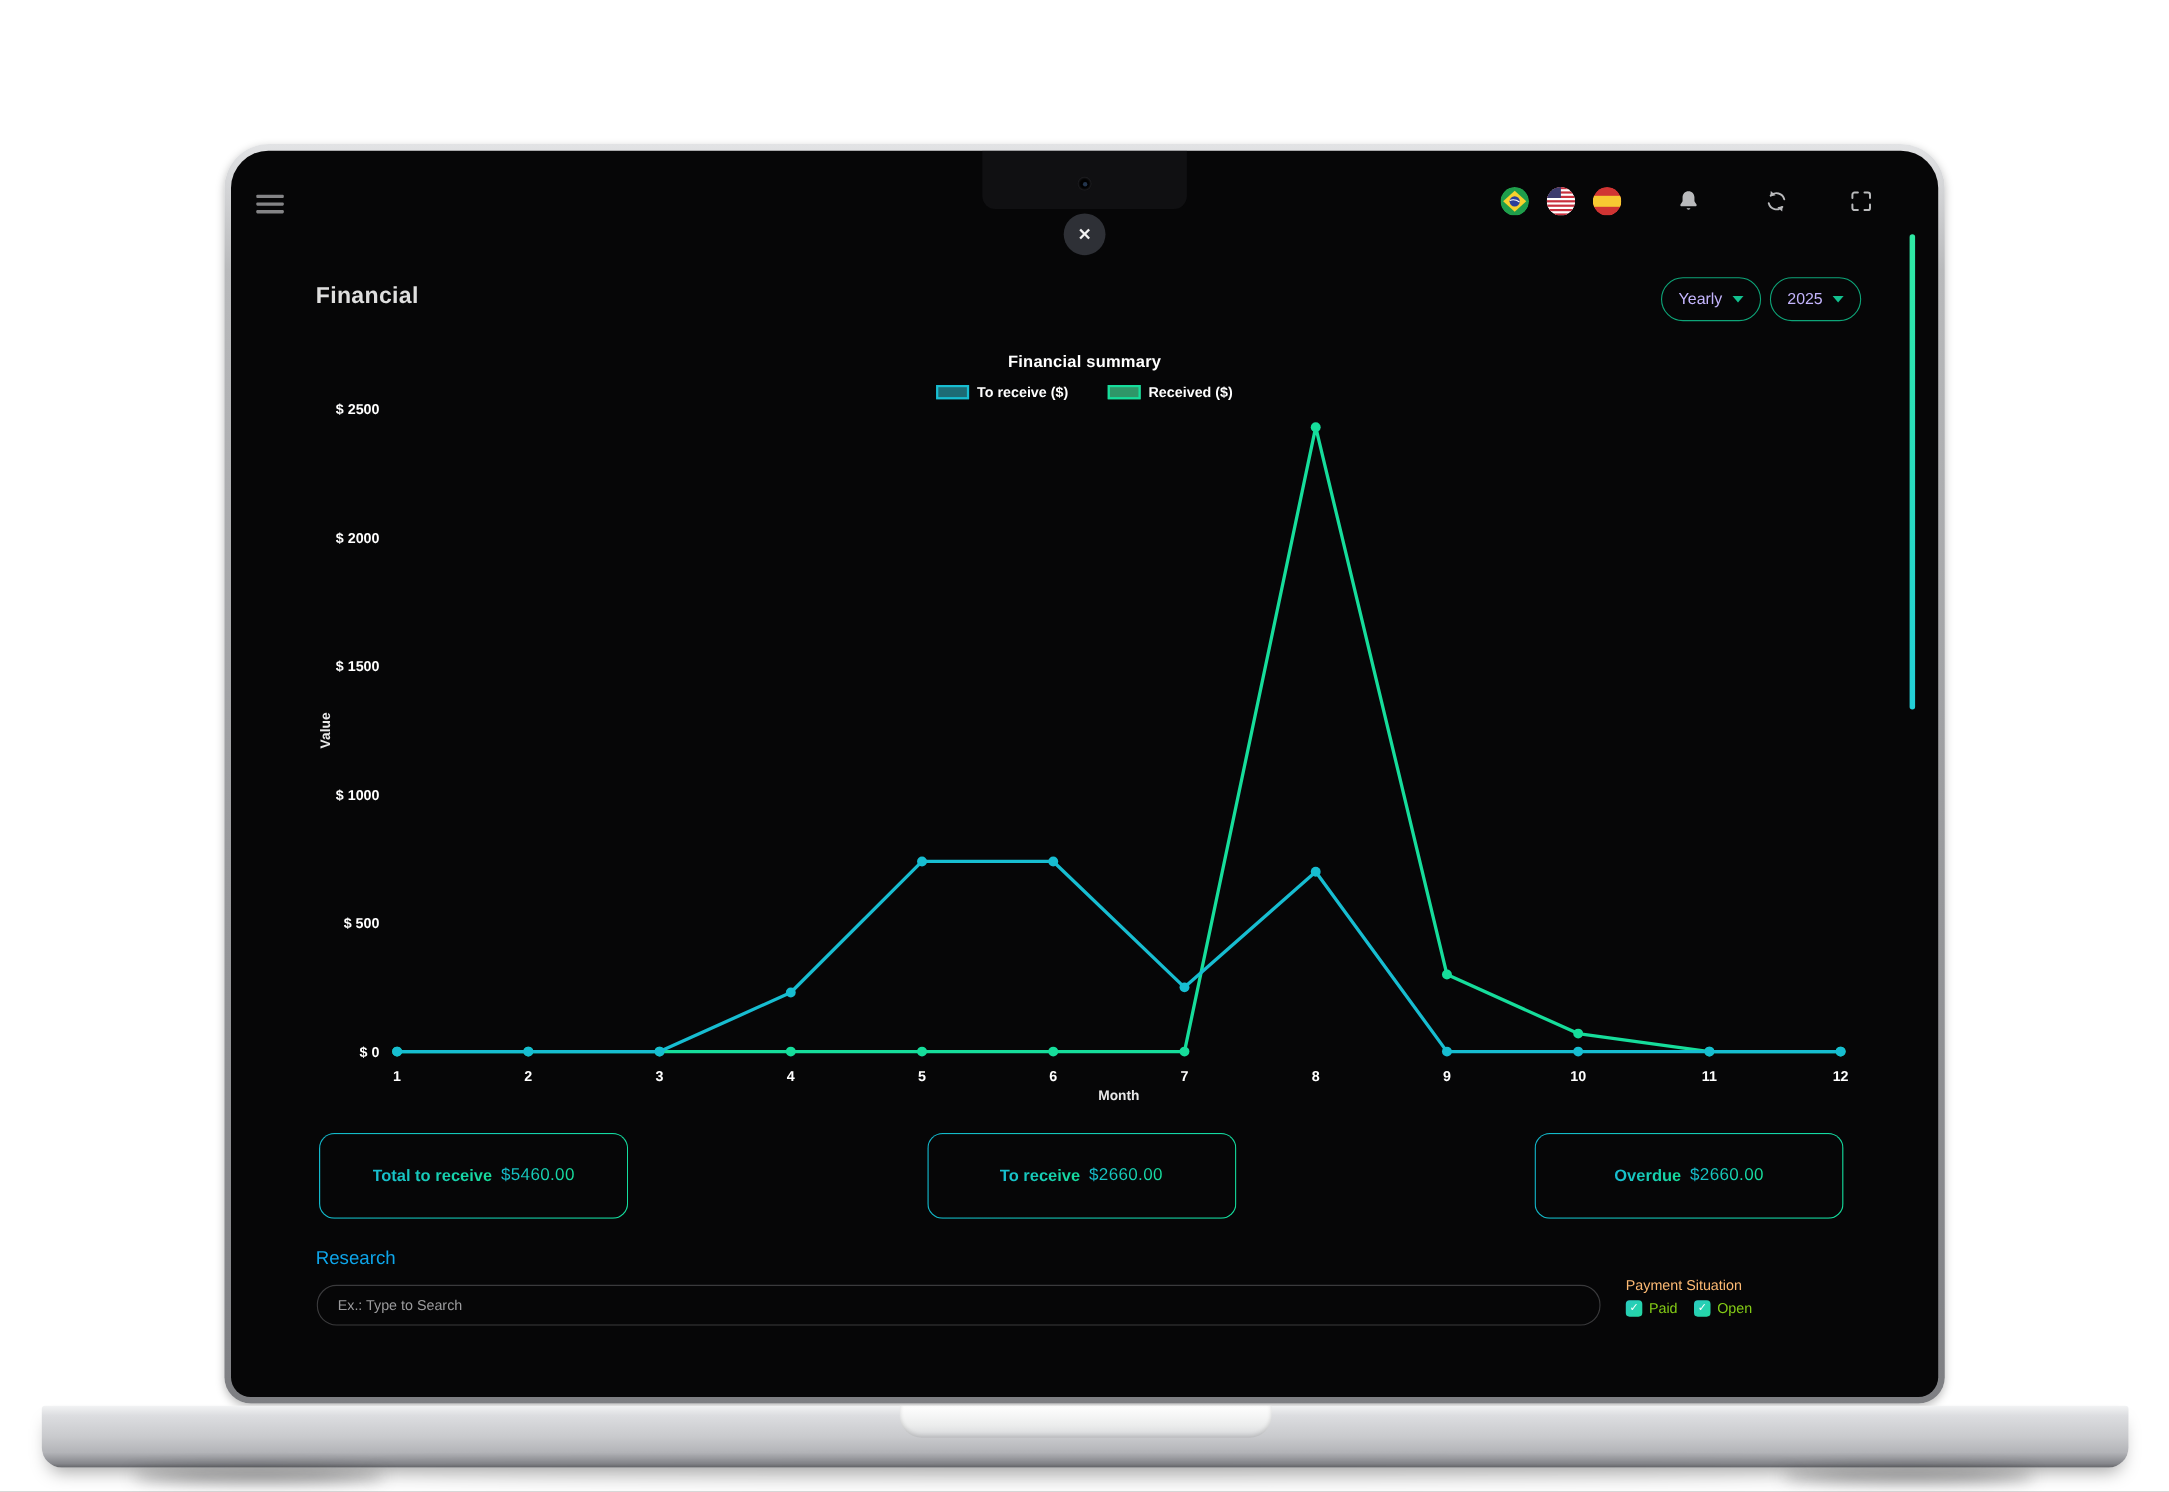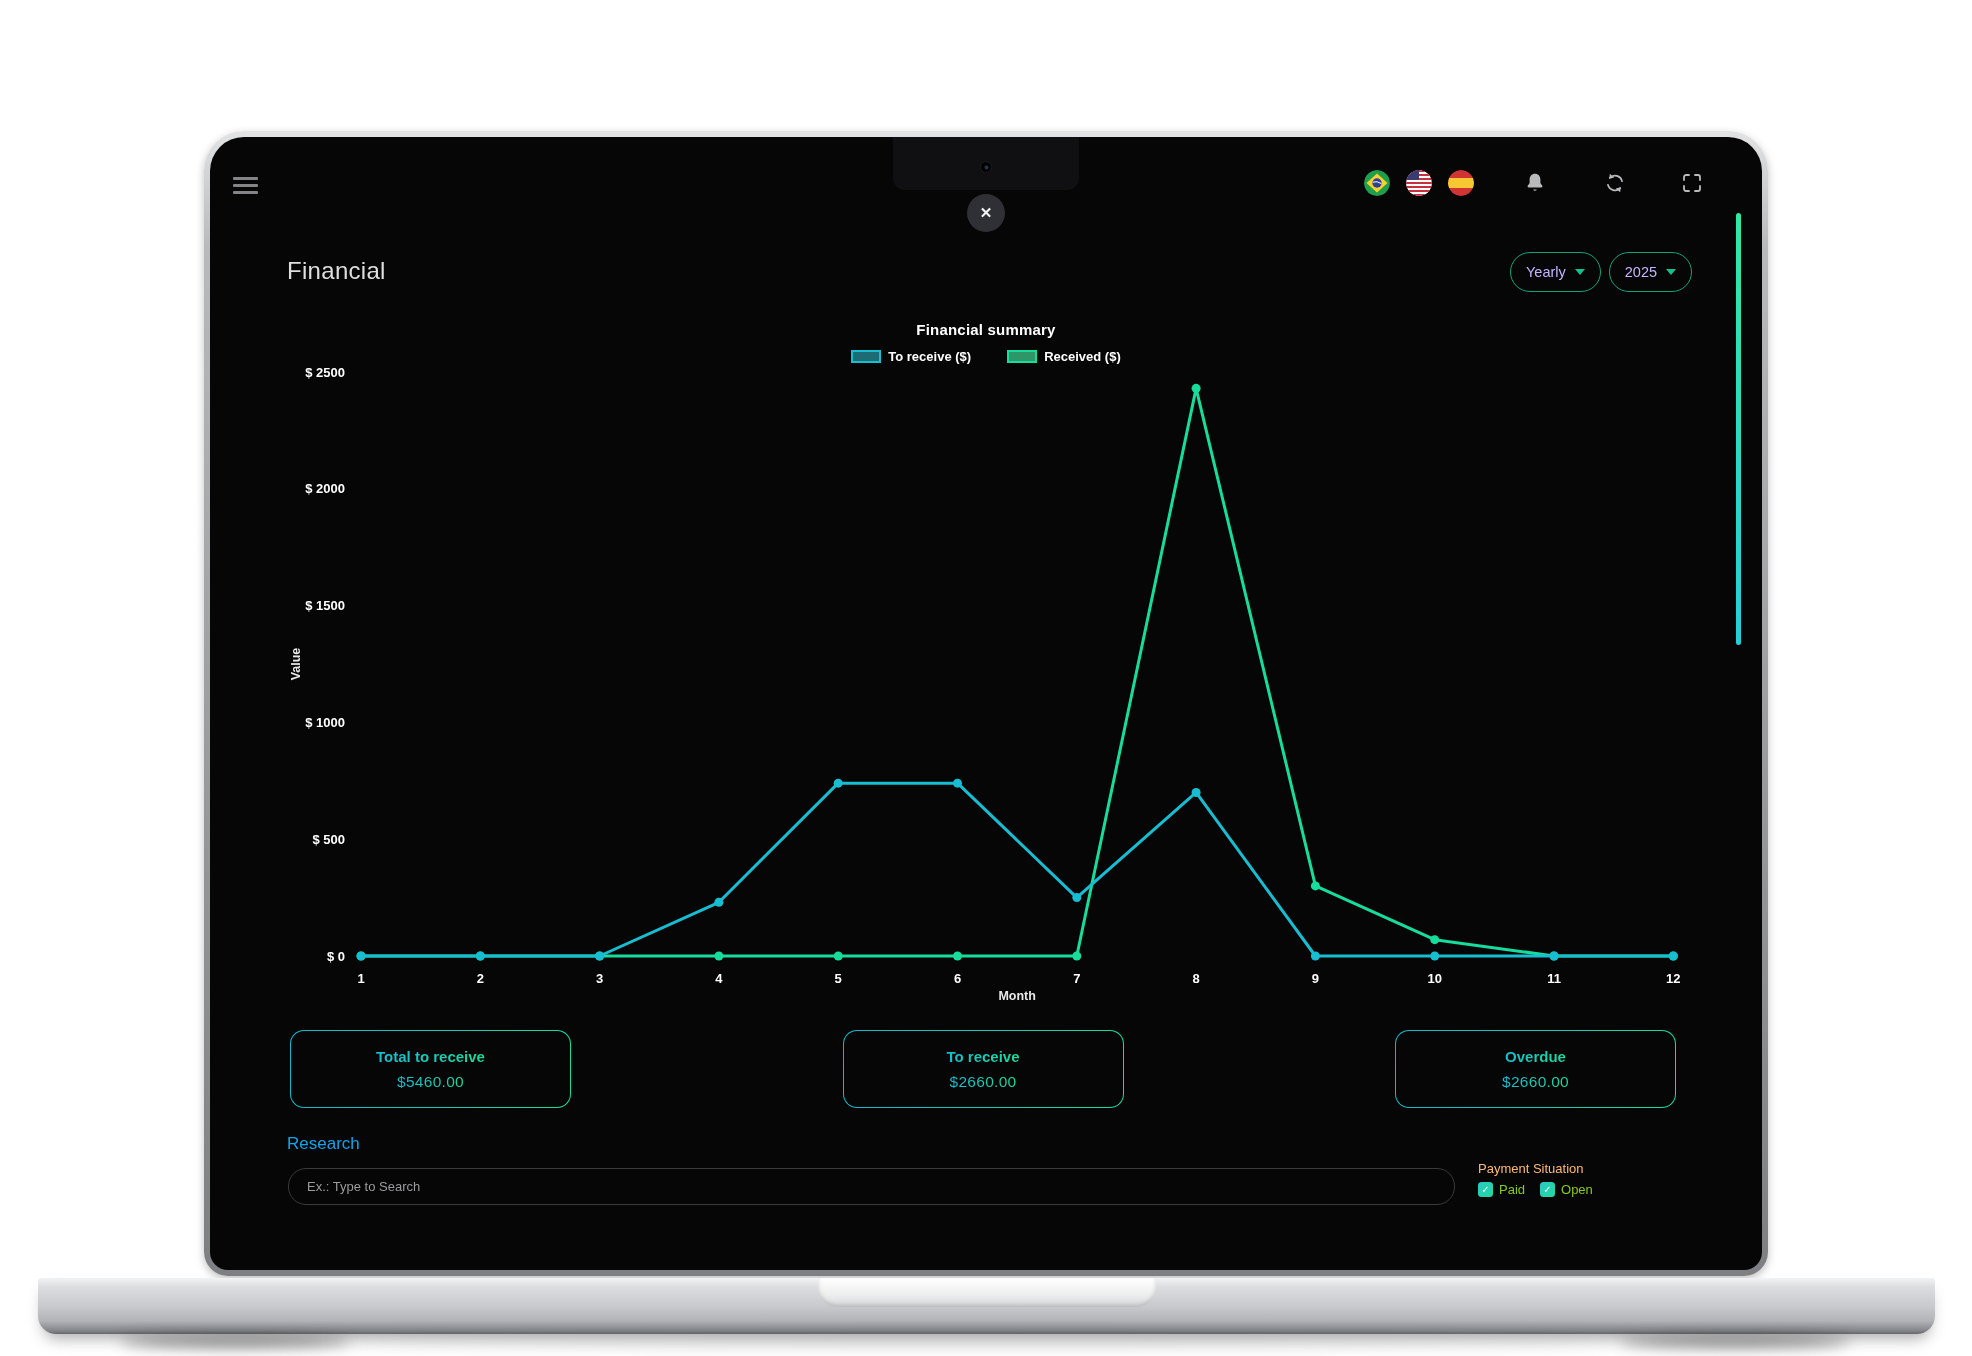--- a/index.html
+++ b/index.html
@@ -37,22 +37,22 @@
     transform:translate(-50%,-50%); width:4px; height:4px; border-radius:50%; background:#23354d; }
   .close-btn { position:absolute; left:757px; top:57px; width:38px; height:38px;
     border-radius:50%; background:#2e3036; border:none; color:#f3f3f3;
     display:flex; align-items:center; justify-content:center;
     font-size:15px; font-weight:700; cursor:pointer; }
 
   .hamburger { position:absolute; left:23px; top:40px; width:25px;
     display:flex; flex-direction:column; gap:4.5px; cursor:pointer; }
   .hamburger span { height:2.6px; background:#848486; border-radius:1px; }
 
-  .page-title { position:absolute; left:77px; top:120px; font-size:24px;
-    color:#dedede; font-weight:400; letter-spacing:.3px; }
+  .page-title { position:absolute; left:77px; top:120px; font-size:21px;
+    color:#dedede; font-weight:700; letter-spacing:.3px; }
 
   .topbar-icons { position:absolute; left:1154px; top:33px; height:26px;
     display:flex; align-items:center; }
   .flag { width:26px; height:26px; border-radius:50%; overflow:hidden; cursor:pointer; flex:0 0 auto; }
   .flag + .flag { margin-left:16px; }
   .tool-icon { width:24px; height:24px; cursor:pointer; flex:0 0 auto; }
   .tool-icon.bell { margin-left:49px; }
   .tool-icon.refresh { margin-left:56px; }
   .tool-icon.fullscreen { margin-left:53px; }
 
@@ -74,21 +74,21 @@
   .chart-svg { position:absolute; left:0; top:0; pointer-events:none; }
   .scrollbar-thumb { position:absolute; left:1526px; top:76px; width:5px; height:432px;
     border-radius:3px; background:linear-gradient(180deg,#2fe9a3 0%,#23cfd8 100%); cursor:pointer; }
 
   
   .cards { position:absolute; left:80px; top:893px; width:1386px;
     display:flex; justify-content:space-between; }
   .card { width:281px; height:78px; border-radius:14px; border:1.6px solid transparent;
     background:linear-gradient(#060607,#060607) padding-box,
                linear-gradient(100deg,#12b7cd 0%,#14df9d 100%) border-box;
-    display:flex; flex-direction:column; align-items:center; justify-content:center; gap:8px; }
+    display:flex; flex-direction:row; align-items:center; justify-content:center; gap:8px; }
   .grad-text { background:linear-gradient(90deg,#17bdd1 0%,#16dd9b 100%);
     -webkit-background-clip:text; background-clip:text; color:transparent; }
   .card-label { font-size:15px; font-weight:600; }
   .card-value { font-size:15.5px; font-weight:500; letter-spacing:.3px; }
 
   
   .research-title { position:absolute; left:77px; top:997px; font-size:17px;
     color:#0ea5e9; font-weight:500; }
   .search-input { position:absolute; left:78px; top:1031px; width:1167px; height:37px;
     border-radius:18px; border:1px solid #3a3a3c; background:transparent;

